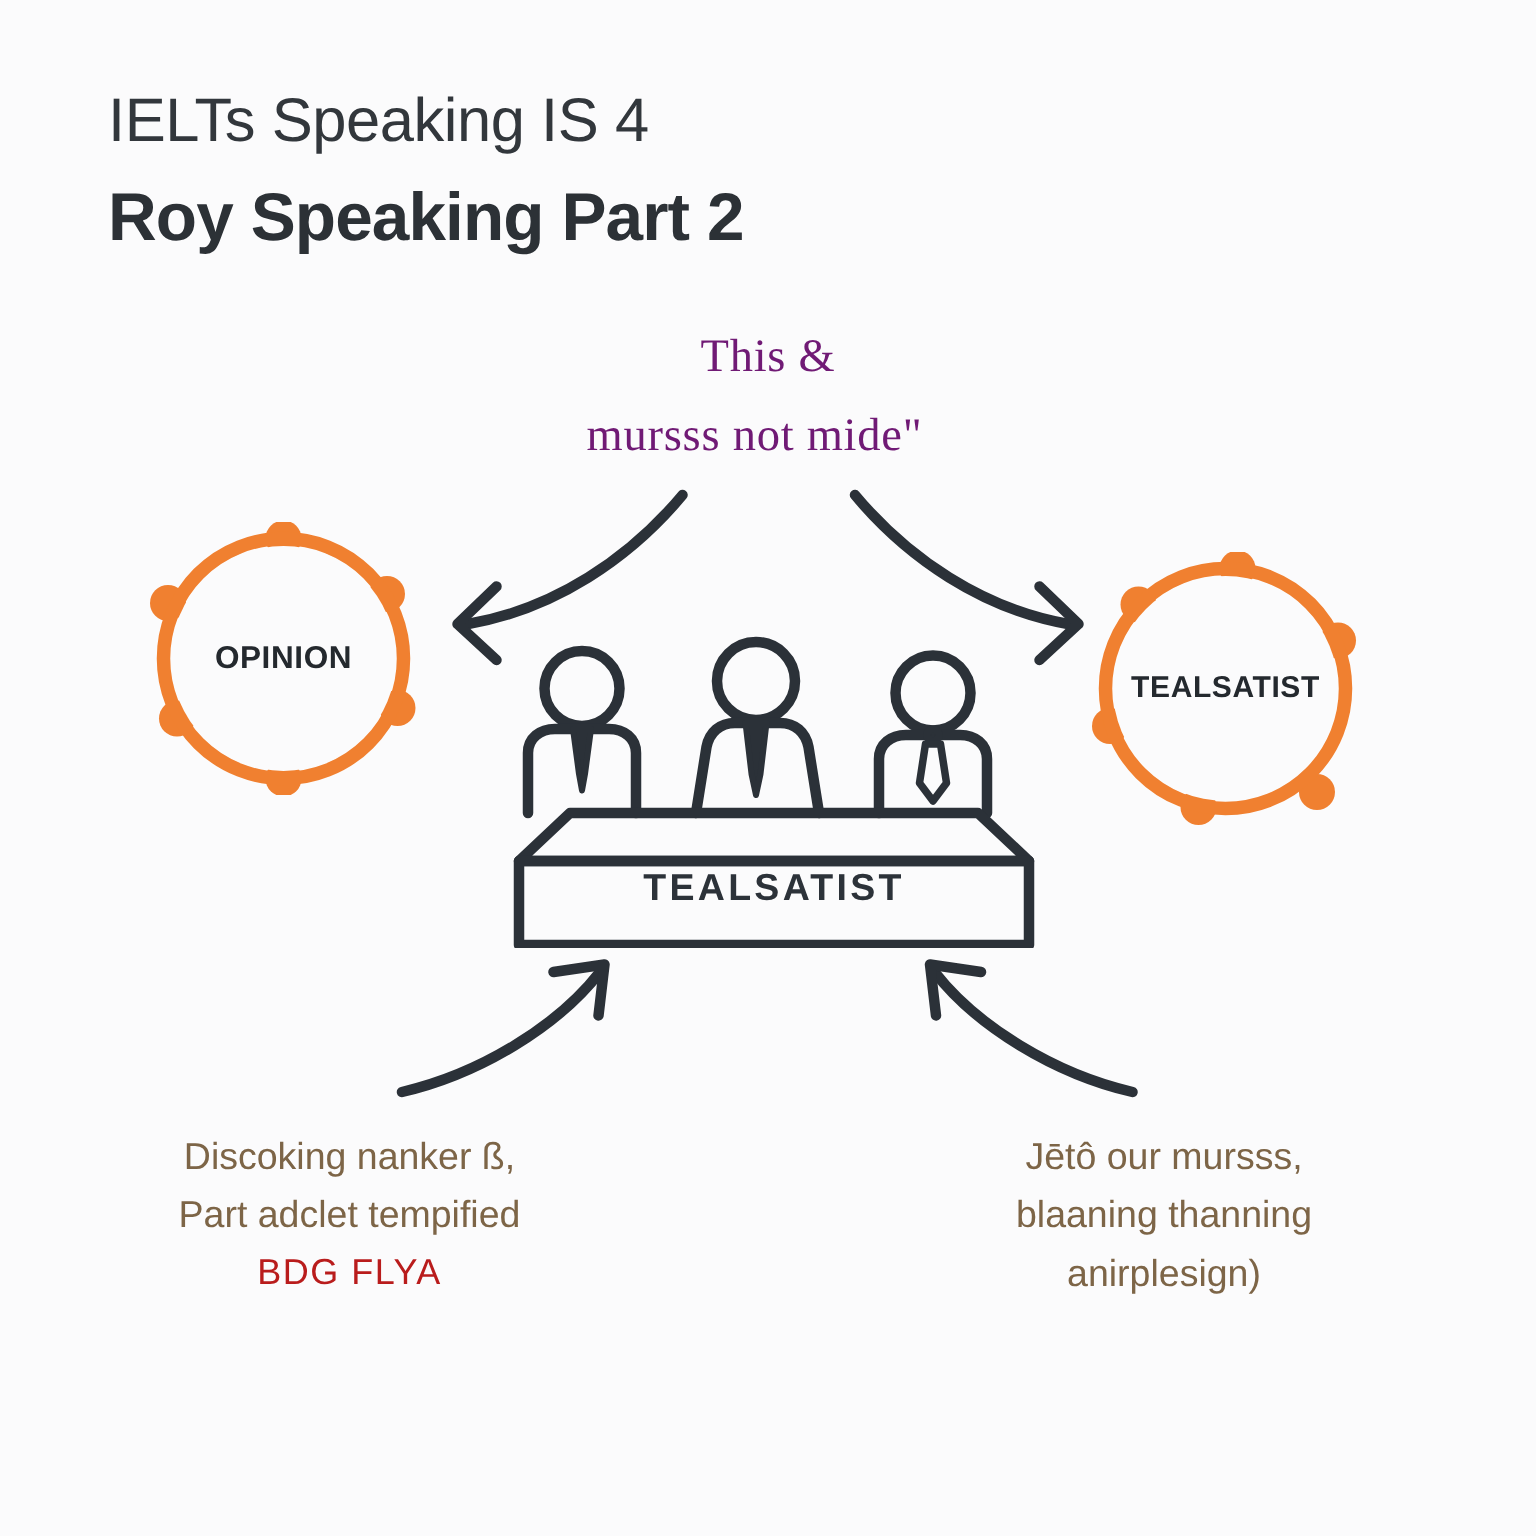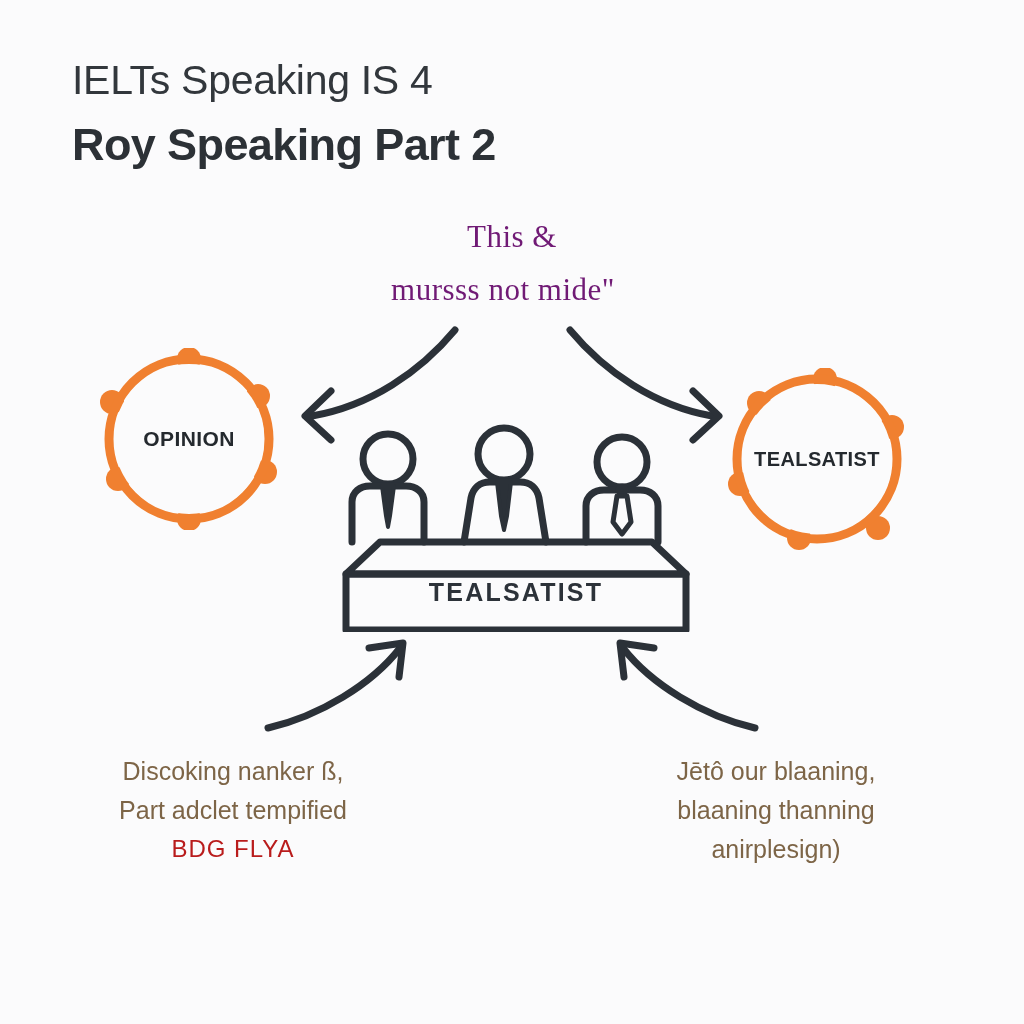--- a/index.html
+++ b/index.html
@@ -256,18 +256,18 @@
 
   <div id="desk-label">TEALSATIST</div>
 
   <div class="caption" id="caption-left">
     <span class="cl">Discoking nanker ß,</span>
     <span class="cl">Part adclet tempified</span>
     <span class="cl-code">BDG FLYA</span>
   </div>
 
   <div class="caption" id="caption-right">
-    <span class="cl">Jētô our blaaning,</span>
+    <span class="cl">Jētô our mursss,</span>
     <span class="cl">blaaning thanning</span>
     <span class="cl">anirplesign)</span>
   </div>
 
 </div>
 
 </body></html>

